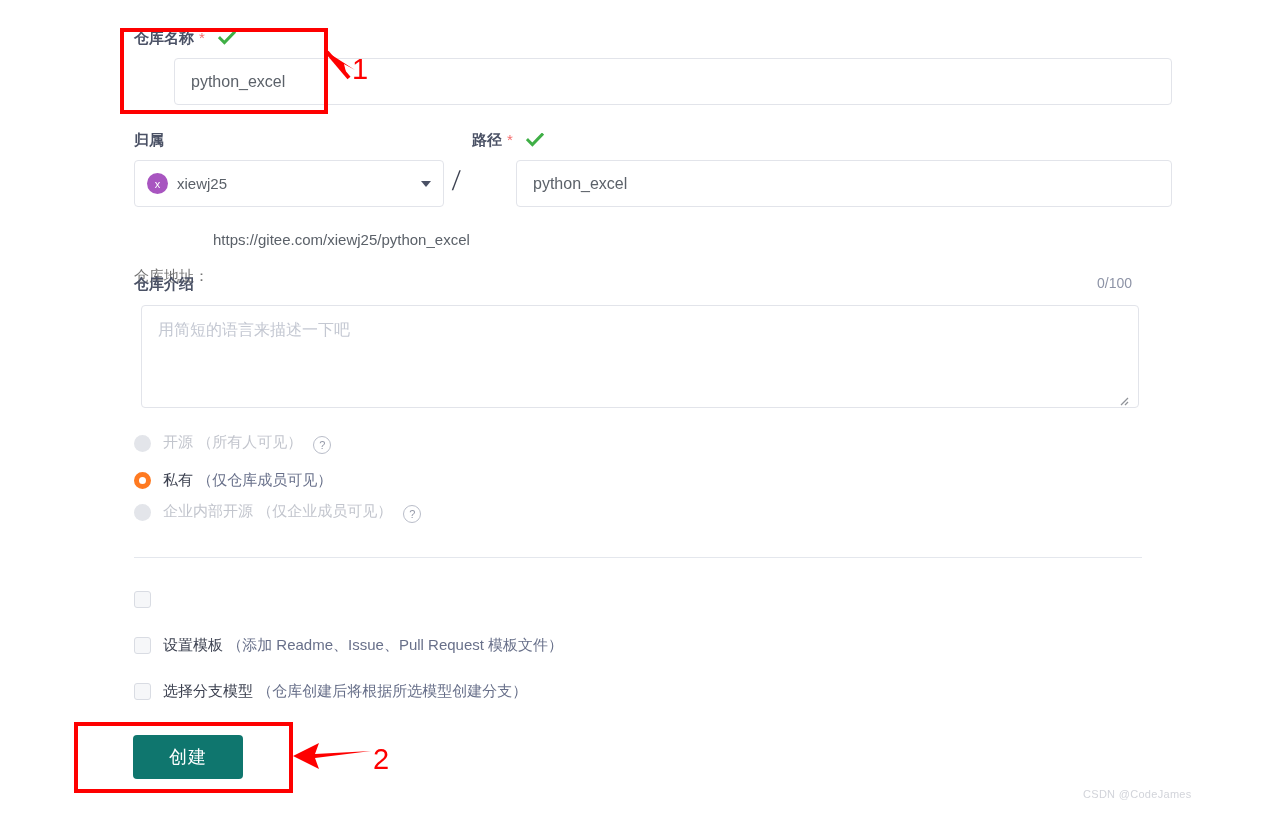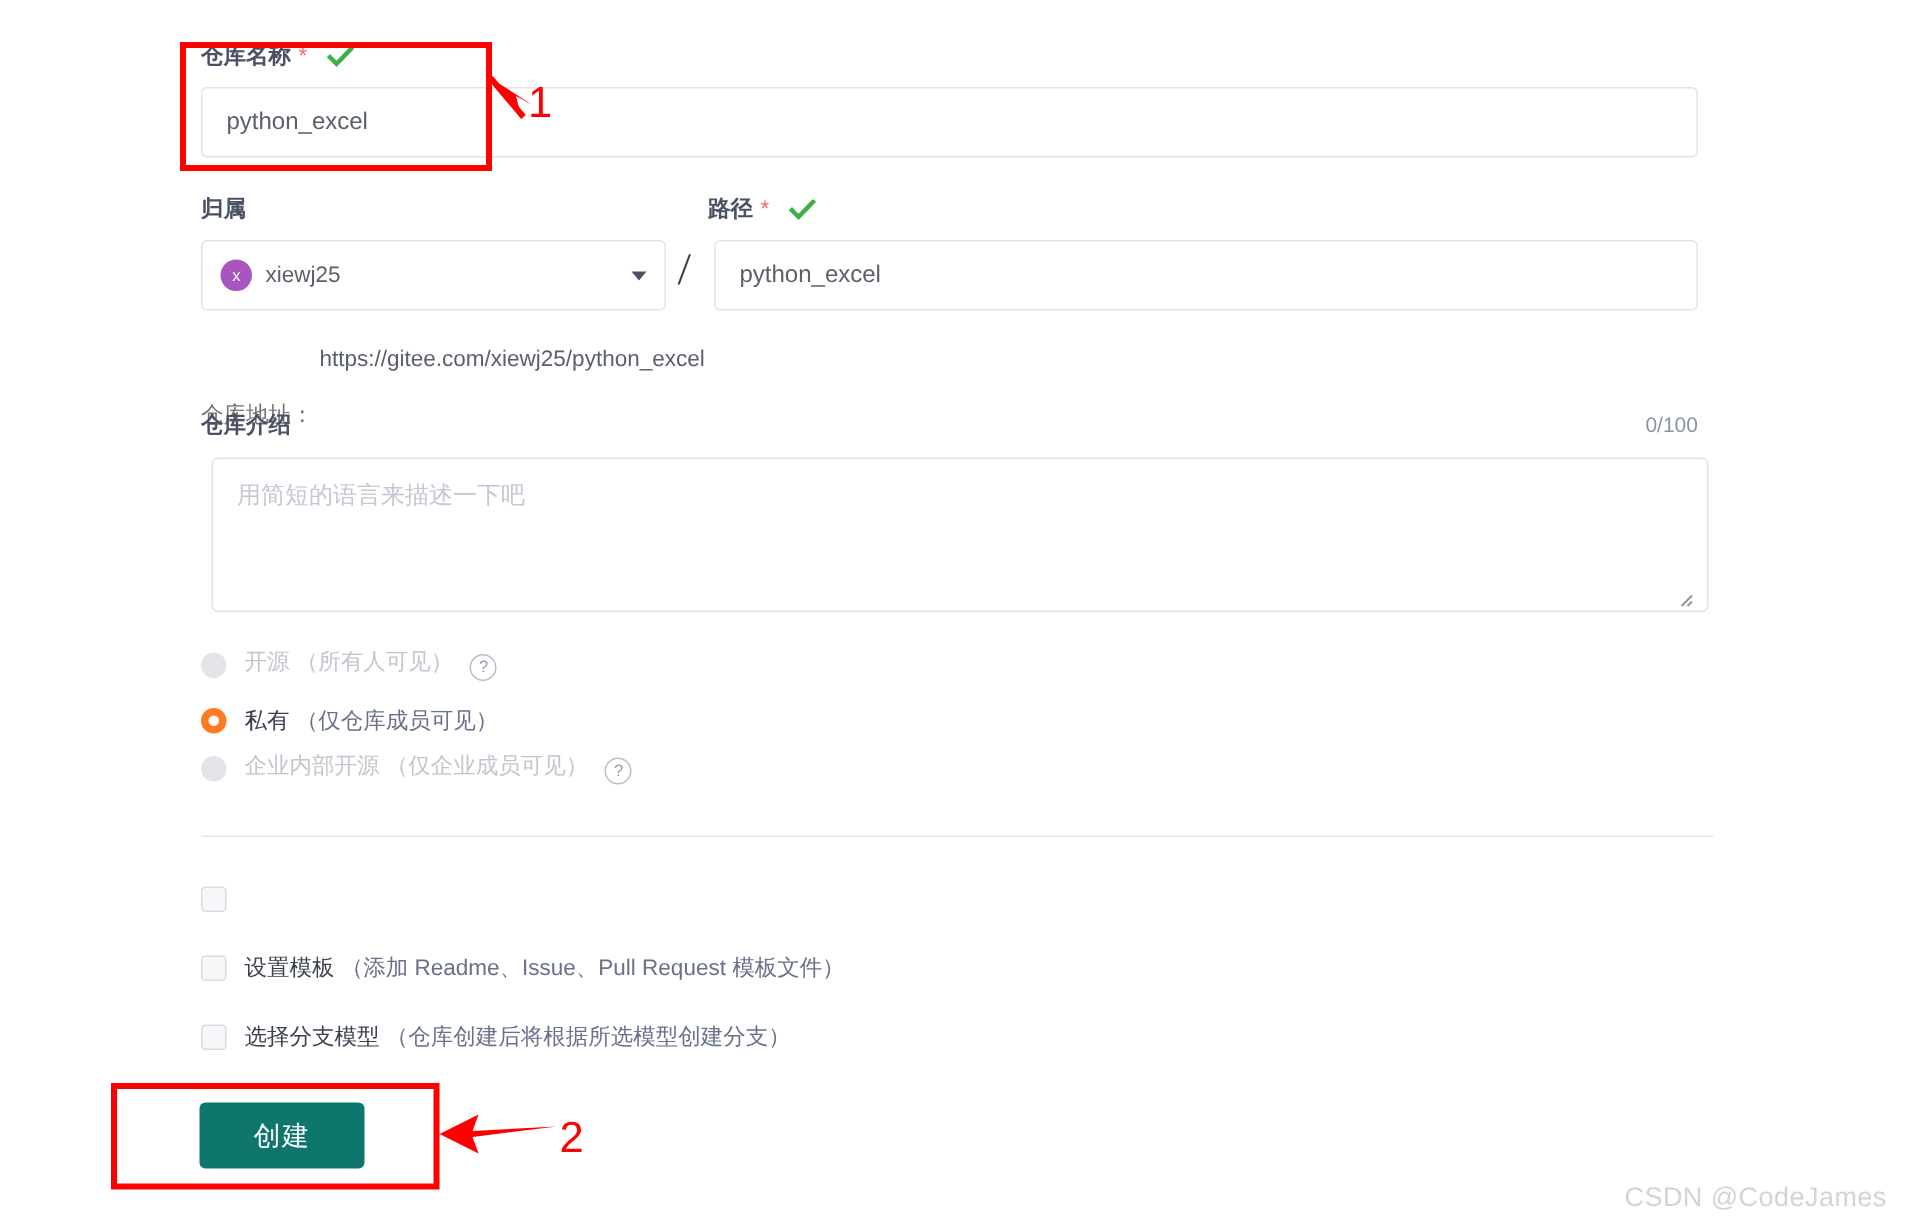--- a/index.html
+++ b/index.html
@@ -53,20 +53,21 @@
     border: 1px solid #e2e4ea;
     border-radius: 4px;
     background: #fff;
     font-size: 16px;
     color: #5b6169;
     font-family: "Liberation Sans", "DejaVu Sans", sans-serif;
     padding: 0 16px;
     outline: none;
     display: flex;
     align-items: center;
+    margin-left: 40px;
   }
 
   
   #repo-name-label { position: absolute; left: 134px; top: 28px; }
   #repo-name-input {
     position: absolute;
     left: 134px; top: 58px;
     width: 998px; height: 47px;
   }
 
@@ -282,21 +283,21 @@
   #anno-num-2 { left: 373px; top: 745px; }
 
   .anno-arrow { position: absolute; pointer-events: none; }
   #anno-arrow-1 { left: 325px; top: 48px; }
   #anno-arrow-2 { left: 293px; top: 738px; }
 
   
   #watermark {
     position: absolute;
     left: 1083px; top: 788px;
-    font-size: 18px;
+    font-size: 11px;
     color: #d2d4da;
     font-family: "Liberation Sans", "DejaVu Sans", sans-serif;
     letter-spacing: 0.3px;
   }
 </style>
 </head>
 <body>
 
 <div class="page">
 

